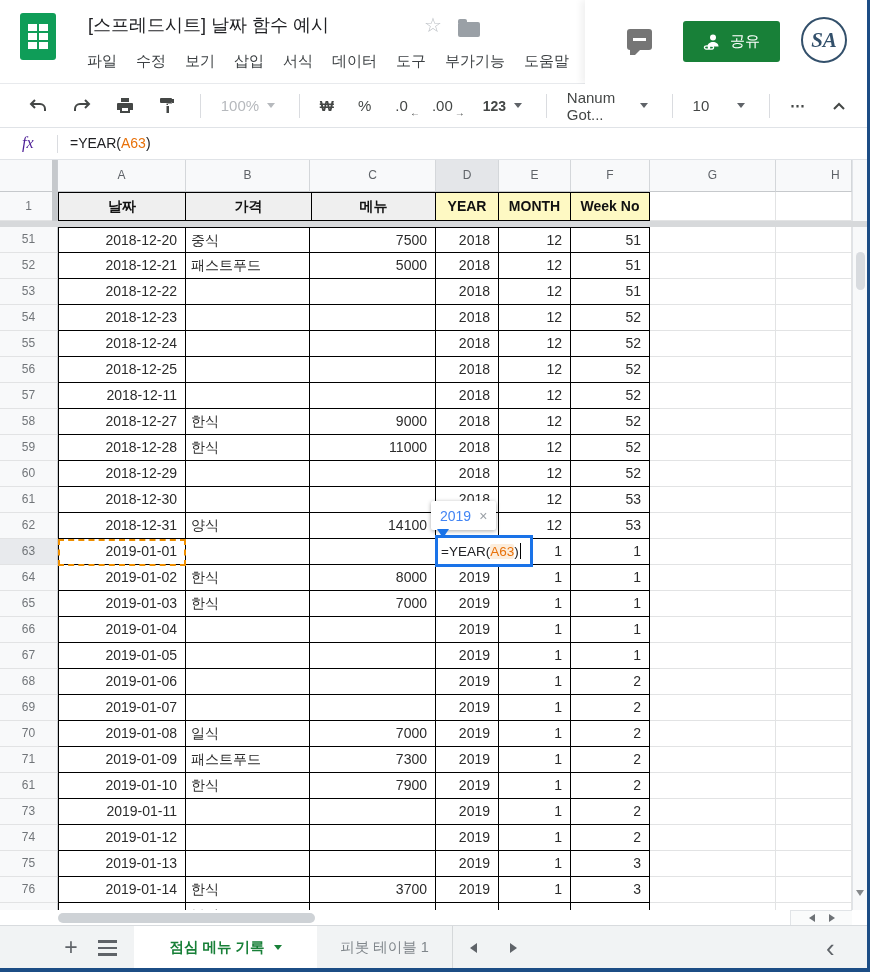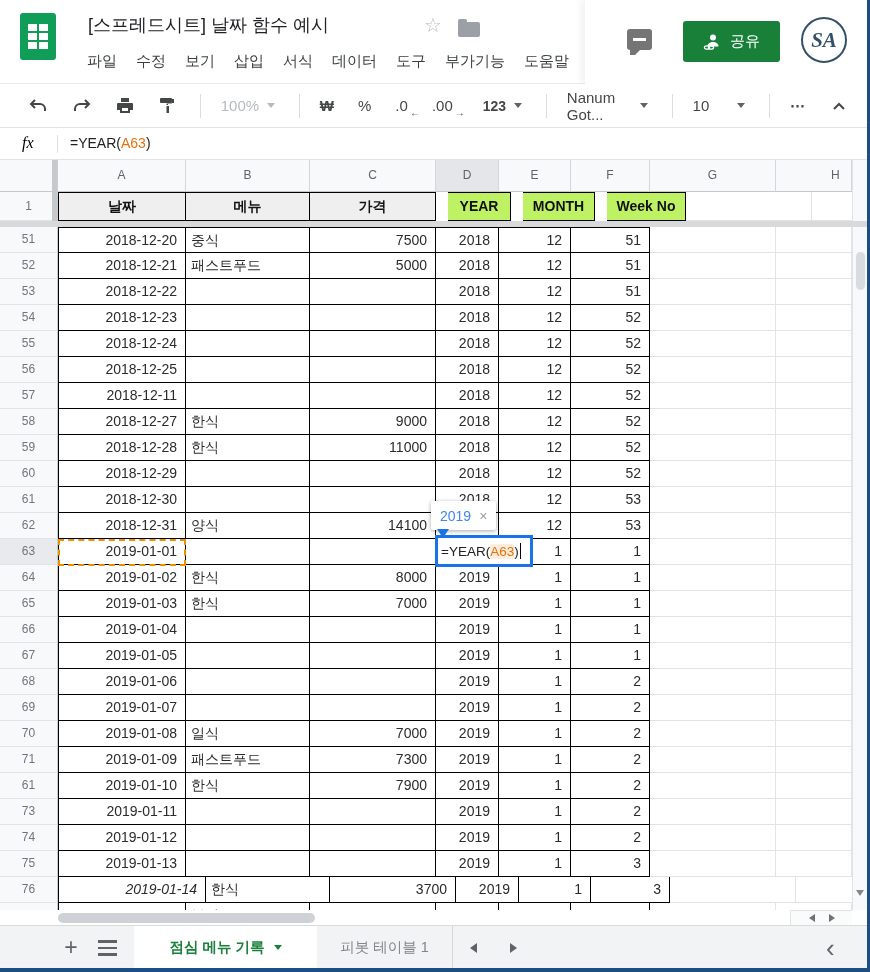--- a/index.html
+++ b/index.html
@@ -42,21 +42,21 @@
   .tbi.disabled { color:#b6b9bd; }
   .tbi.disabled .caret { border-top-color:#b6b9bd; }
   .dec { position:relative; font-size:15px; }
   .dec .dec-arrow { position:absolute; right:-12px; bottom:-4px; font-size:10px; color:#444746; }
   .tbi.num123 { font-weight:bold; font-size:14px; }
   .toolbar .spacer { flex:1; }
   .chev-up { margin-right:20px; display:flex; }
 
   
   .fxbar { position:absolute; left:0; top:128px; width:867px; height:32px; background:#fff; border-bottom:1px solid #e0e3e7; }
-  .fx-label { position:absolute; left:22px; top:6px; font-family:"Liberation Serif", serif; font-style:italic; font-size:16px; color:#000000; }
+  .fx-label { position:absolute; left:22px; top:6px; font-family:"Liberation Serif", serif; font-style:italic; font-size:16px; color:#4c1d95; }
   .fx-sep { position:absolute; left:57px; top:7px; width:1px; height:18px; background:#dadce0; }
   .fx-formula { position:absolute; left:70px; top:7px; font-size:14px; color:#202124; }
   .ref-orange { color:#e8710a; }
 
   
   .grid { position:absolute; left:0; top:160px; width:867px; height:765px; background:#fff; }
   .colheads { position:absolute; left:0; top:0; height:32px; display:flex; }
   .corner { width:58px; height:32px; background:#f8f9fa; border-right:1px solid #c9ccd0; border-bottom:1px solid #c6c9cc; }
   .colh { height:32px; background:#f8f9fa; border-right:1px solid #d4d7da; border-bottom:1px solid #c6c9cc;
       font-size:12px; color:#5f6368; text-align:center; line-height:31px; }
@@ -67,21 +67,21 @@
 
   .frozenrow { position:absolute; left:0; top:32px; height:29px; display:flex; }
   .rowhdr { width:58px; background:#f8f9fa; border-right:1px solid #c9ccd0; border-bottom:1px solid #e2e3e4;
       font-size:12px; color:#717579; text-align:center; }
   .rowhdr.sel { background:#e8eaed; }
   .frozenrow .rowhdr { line-height:28px; }
   .hcell { height:29px; font-size:14px; font-weight:bold; color:#111; text-align:center; line-height:27px;
       border:1px solid #000; border-left:none; }
   .hcell.firstc { border-left:1px solid #000; }
   .hcell.gray { background:#efefef; }
-  .hcell.green { background:#bef264;margin-left:12px; }
+  .hcell.green { background:#fef9c3; }
   .hcell.lite { border:none; border-right:1px solid #e2e3e4; border-bottom:1px solid #e2e3e4; background:#fff; }
 
   .rows { position:absolute; left:0; top:67px; }
   .row { display:flex; height:26px; }
   .row .rowhdr { line-height:25px; }
   .cell { height:26px; font-size:14px; color:#2b2b2b; line-height:25px; white-space:nowrap; overflow:hidden;
       border-right:1px solid #000; border-bottom:1px solid #000; background:#fff; }
   .row.first .cell.dark { border-top:1px solid #000; }
   .cell.firstc { border-left:1px solid #000; }
   .cell.lite { border-right:1px solid #e2e3e4; border-bottom:1px solid #e2e3e4; }
@@ -266,22 +266,22 @@
       <div class="colh sel" style="width: 63px;">D</div>
       <div class="colh" style="width: 72px;">E</div>
       <div class="colh" style="width: 79px;">F</div>
       <div class="colh" style="width: 126px;">G</div>
       <div class="colh hcol" style="width: 76px;">H</div>
     </div>
   <div class="freeze-col-strip"></div>
   <div class="frozenrow">
       <div class="rowhdr">1</div>
       <div class="hcell gray firstc" style="width: 128px;">날짜</div>
+      <div class="hcell gray" style="width: 126px;">가격</div>
       <div class="hcell gray" style="width: 124px;">메뉴</div>
-      <div class="hcell gray" style="width: 126px;">가격</div>
       <div class="hcell green" style="width: 63px;">YEAR</div>
       <div class="hcell green" style="width: 72px;">MONTH</div>
       <div class="hcell green" style="width: 79px;">Week No</div>
       <div class="hcell lite" style="width: 126px;"></div>
       <div class="hcell lite" style="width: 76px;"></div>
     </div>
   <div class="freeze-shadow"></div>
   <div class="rows">
       <div class="row first">
         <div class="rowhdr">51</div>
@@ -553,21 +553,21 @@
         <div class="cell dark l" style="width: 124px;"></div>
         <div class="cell dark r" style="width: 126px;"></div>
         <div class="cell dark r" style="width: 63px;">2019</div>
         <div class="cell dark r" style="width: 72px;">1</div>
         <div class="cell dark r" style="width: 79px;">3</div>
         <div class="cell lite" style="width: 126px;"></div>
         <div class="cell lite" style="width: 76px;"></div>
       </div>
       <div class="row">
         <div class="rowhdr">76</div>
-        <div class="cell dark firstc r" style="width: 148px; font-style: italic;">2019-01-14</div>
+        <div class="cell dark firstc r" style="width: 128px;">2019-01-14</div>
         <div class="cell dark l" style="width: 124px;">한식</div>
         <div class="cell dark r" style="width: 126px;">3700</div>
         <div class="cell dark r" style="width: 63px;">2019</div>
         <div class="cell dark r" style="width: 72px;">1</div>
         <div class="cell dark r" style="width: 79px;">3</div>
         <div class="cell lite" style="width: 126px;"></div>
         <div class="cell lite" style="width: 76px;"></div>
       </div>
     </div>
 

